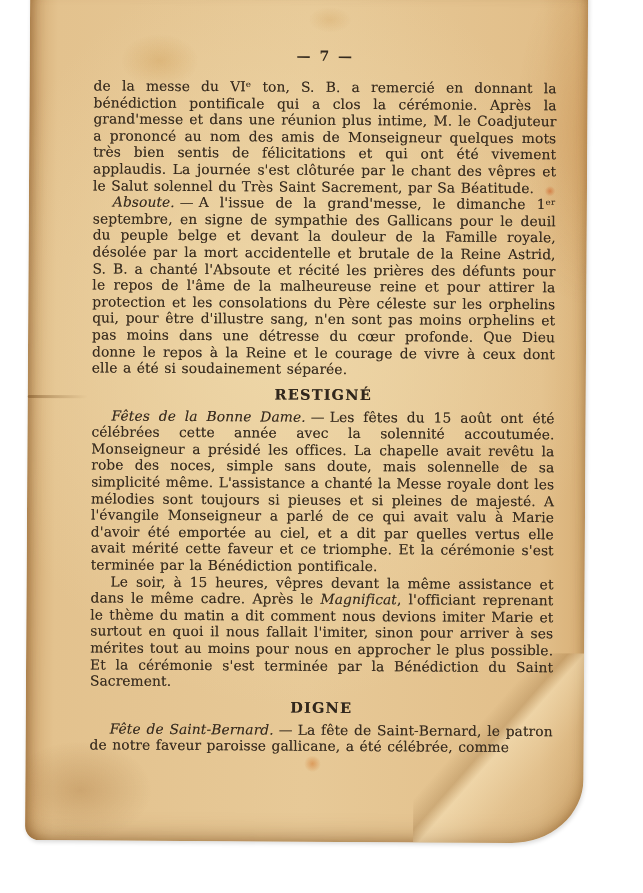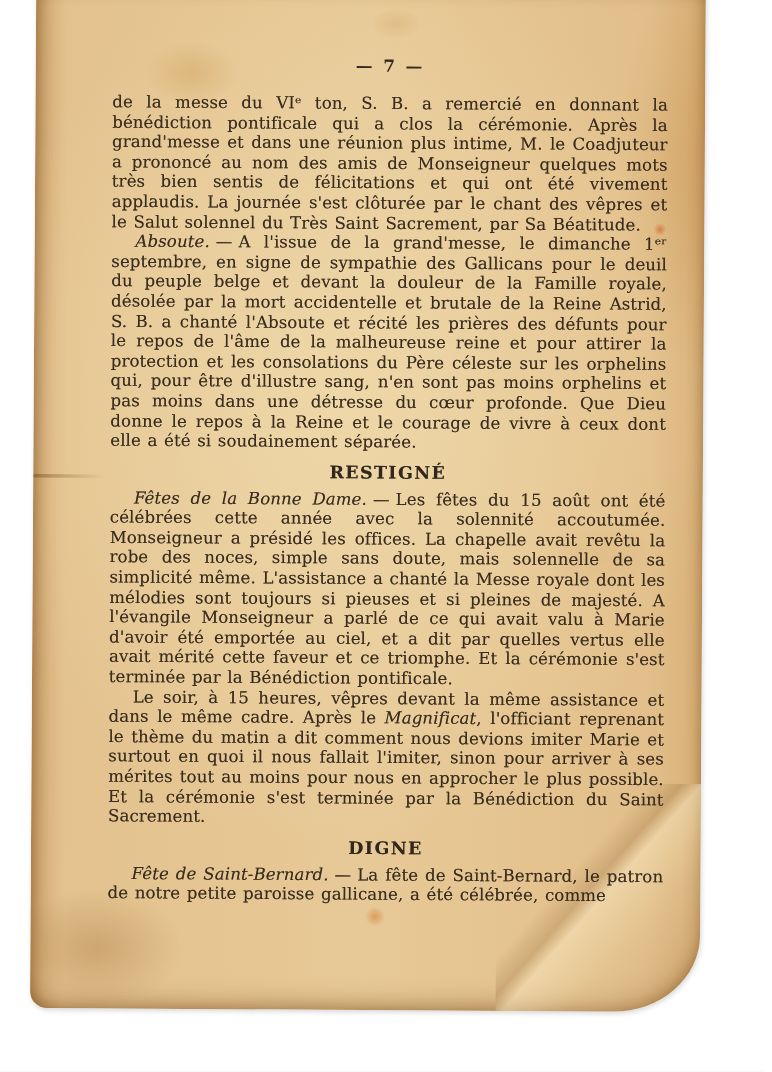--- a/index.html
+++ b/index.html
@@ -143,18 +143,18 @@
         <span class="lead">Fêtes de la Bonne Dame.</span><span class="sep">—</span><span>Les fêtes du 15 août ont été célébrées cette année avec la solennité accoutumée. Monseigneur a présidé les offices. La chapelle avait revêtu la robe des noces, simple sans doute, mais solennelle de sa simplicité même. L'assistance a chanté la Messe royale dont les mélodies sont toujours si pieuses et si pleines de majesté. A l'évangile Monseigneur a parlé de ce qui avait valu à Marie d'avoir été emportée au ciel, et a dit par quelles vertus elle avait mérité cette faveur et ce triomphe. Et la cérémonie s'est terminée par la Bénédiction pontificale.</span>
       </p>
 
       <p class="body indent">
         <span>Le soir, à 15 heures, vêpres devant la même assistance et dans le même cadre. Après le </span><span class="lead">Magnificat</span><span>, l'officiant reprenant le thème du matin a dit comment nous devions imiter Marie et surtout en quoi il nous fallait l'imiter, sinon pour arriver à ses mérites tout au moins pour nous en approcher le plus possible. Et la cérémonie s'est terminée par la Bénédiction du Saint Sacrement.</span>
       </p>
 
       <h2 class="section-heading">DIGNE</h2>
 
       <p class="body indent">
-        <span class="lead">Fête de Saint-Bernard.</span><span class="sep">—</span><span>La fête de Saint-Bernard, le patron de notre petite paroisse gallicane, a été célébrée, comme</span>
+        <span class="lead">Fête de Saint-Bernard.</span><span class="sep">—</span><span>La fête de Saint-Bernard, le patron de notre faveur paroisse gallicane, a été célébrée, comme</span>
       </p>
 
     </div>
   </div>
 </div>
 
 </body></html>

